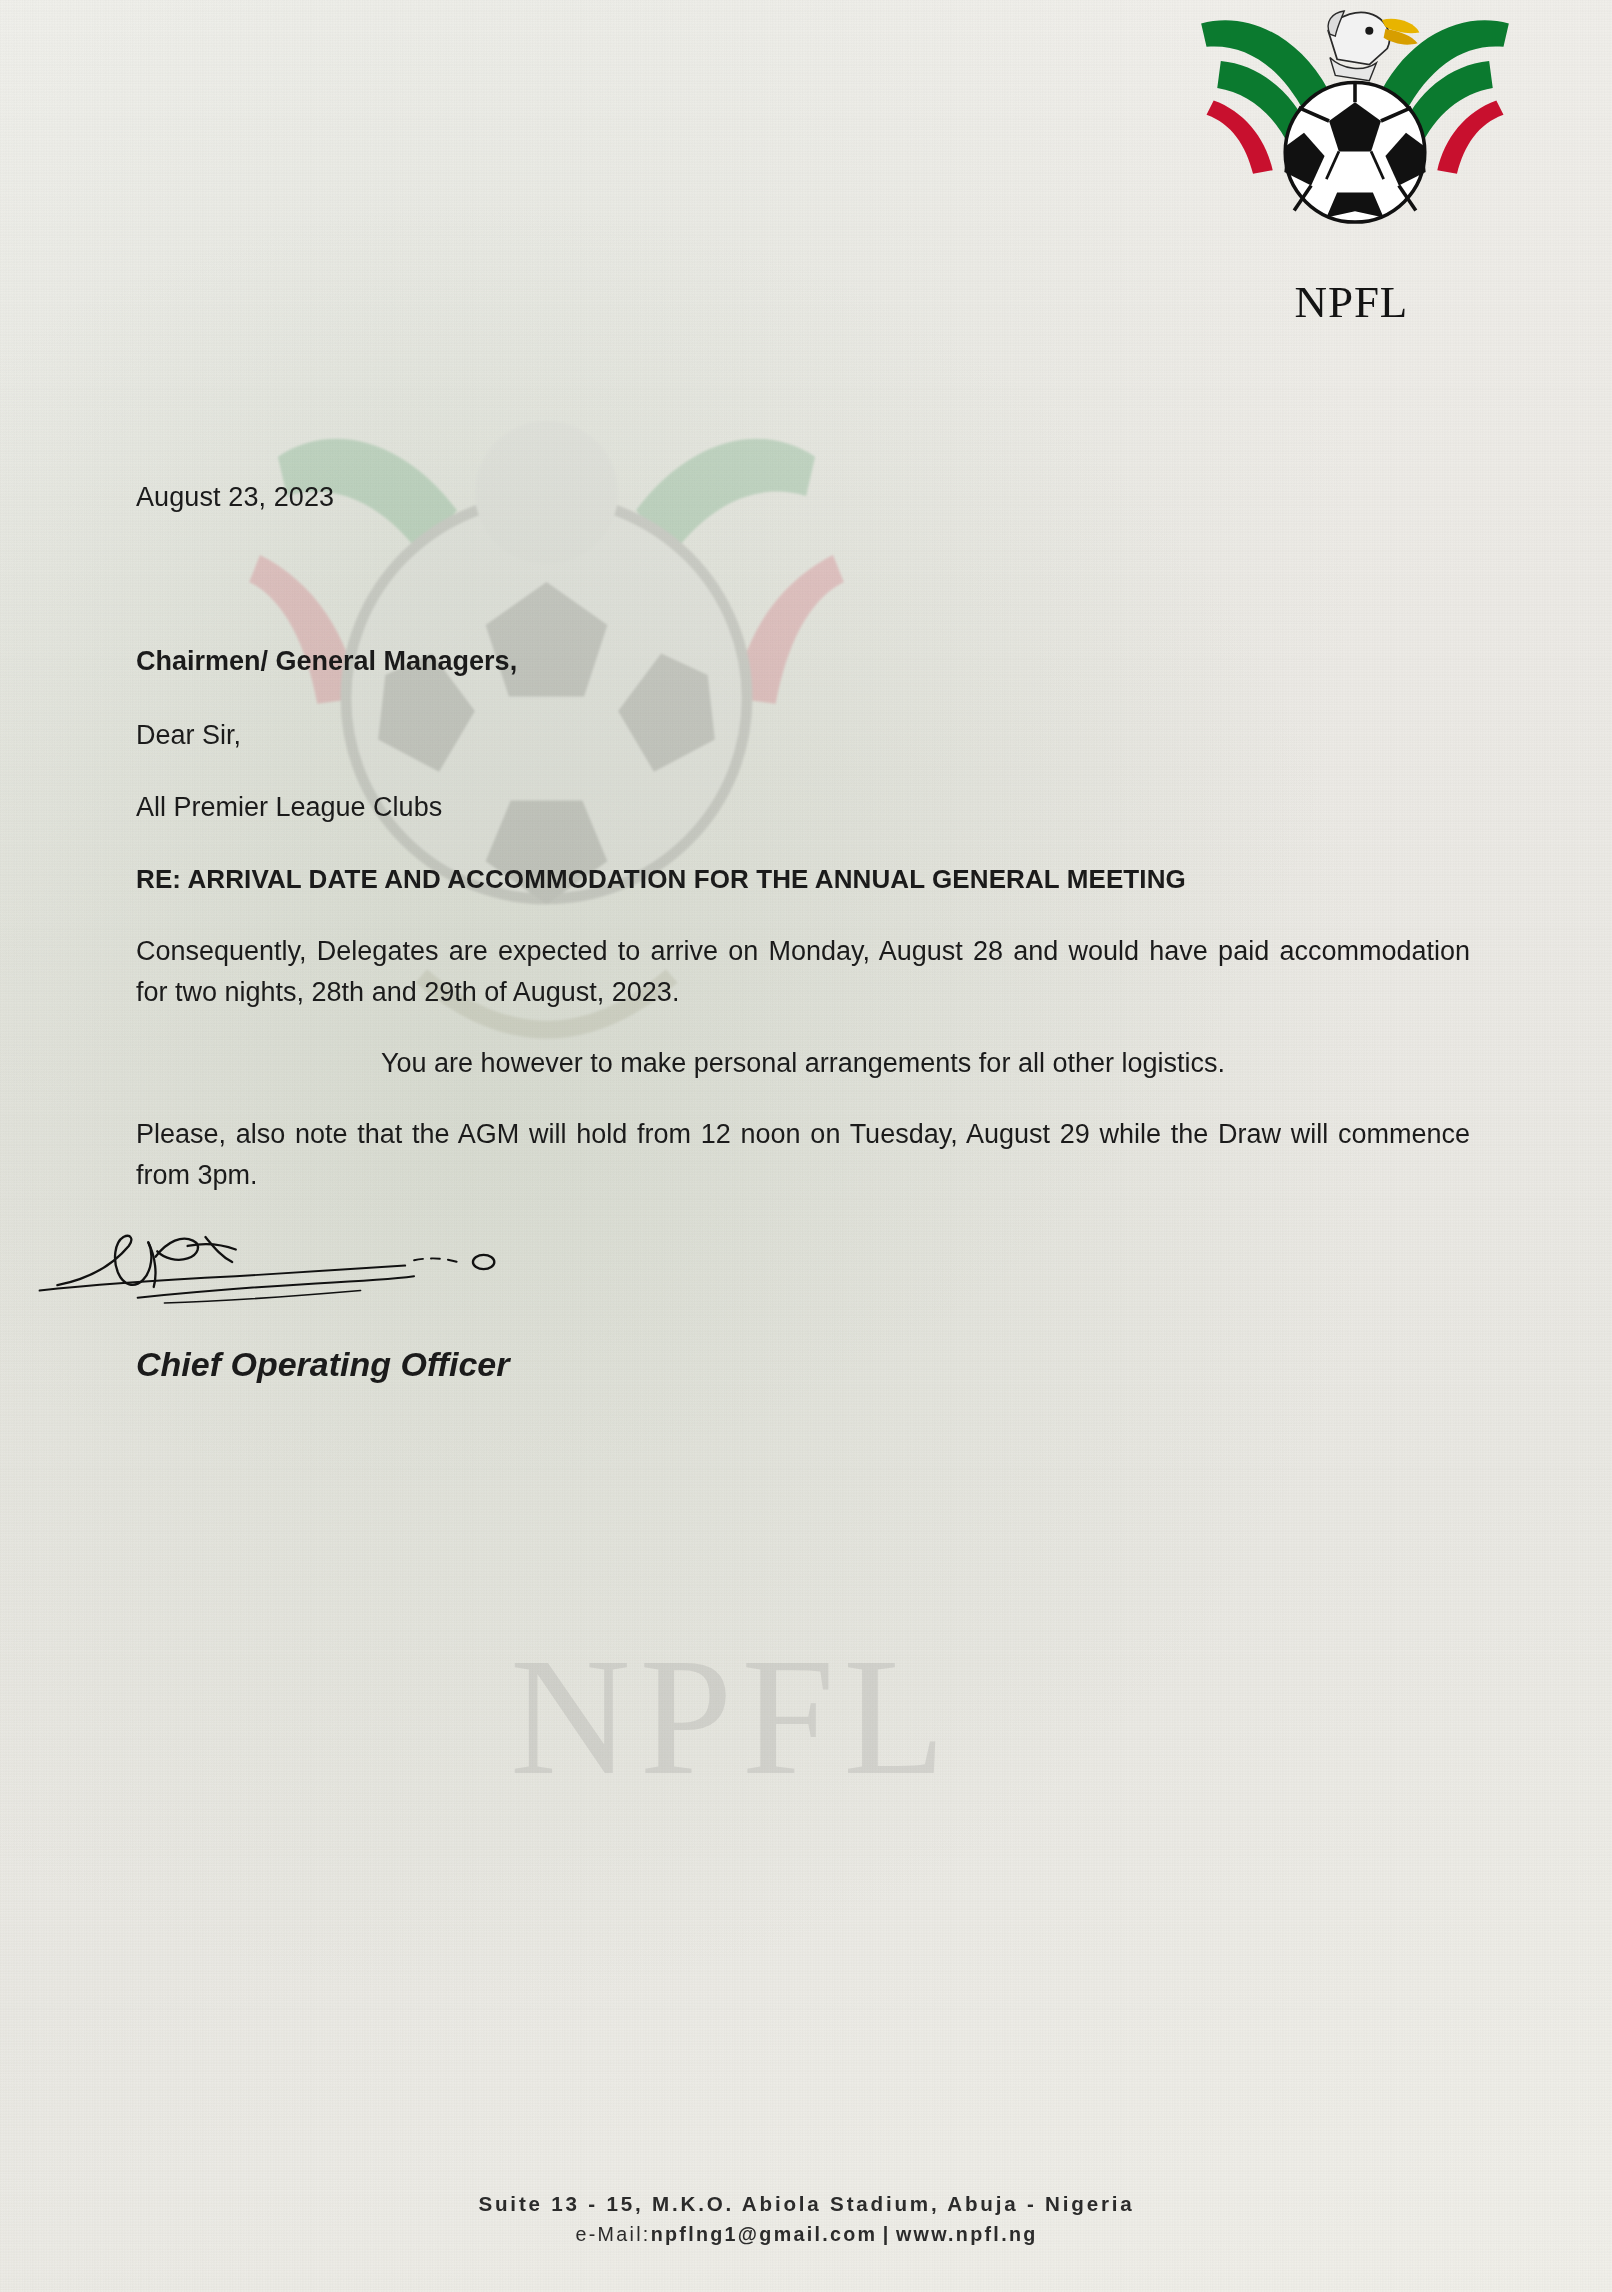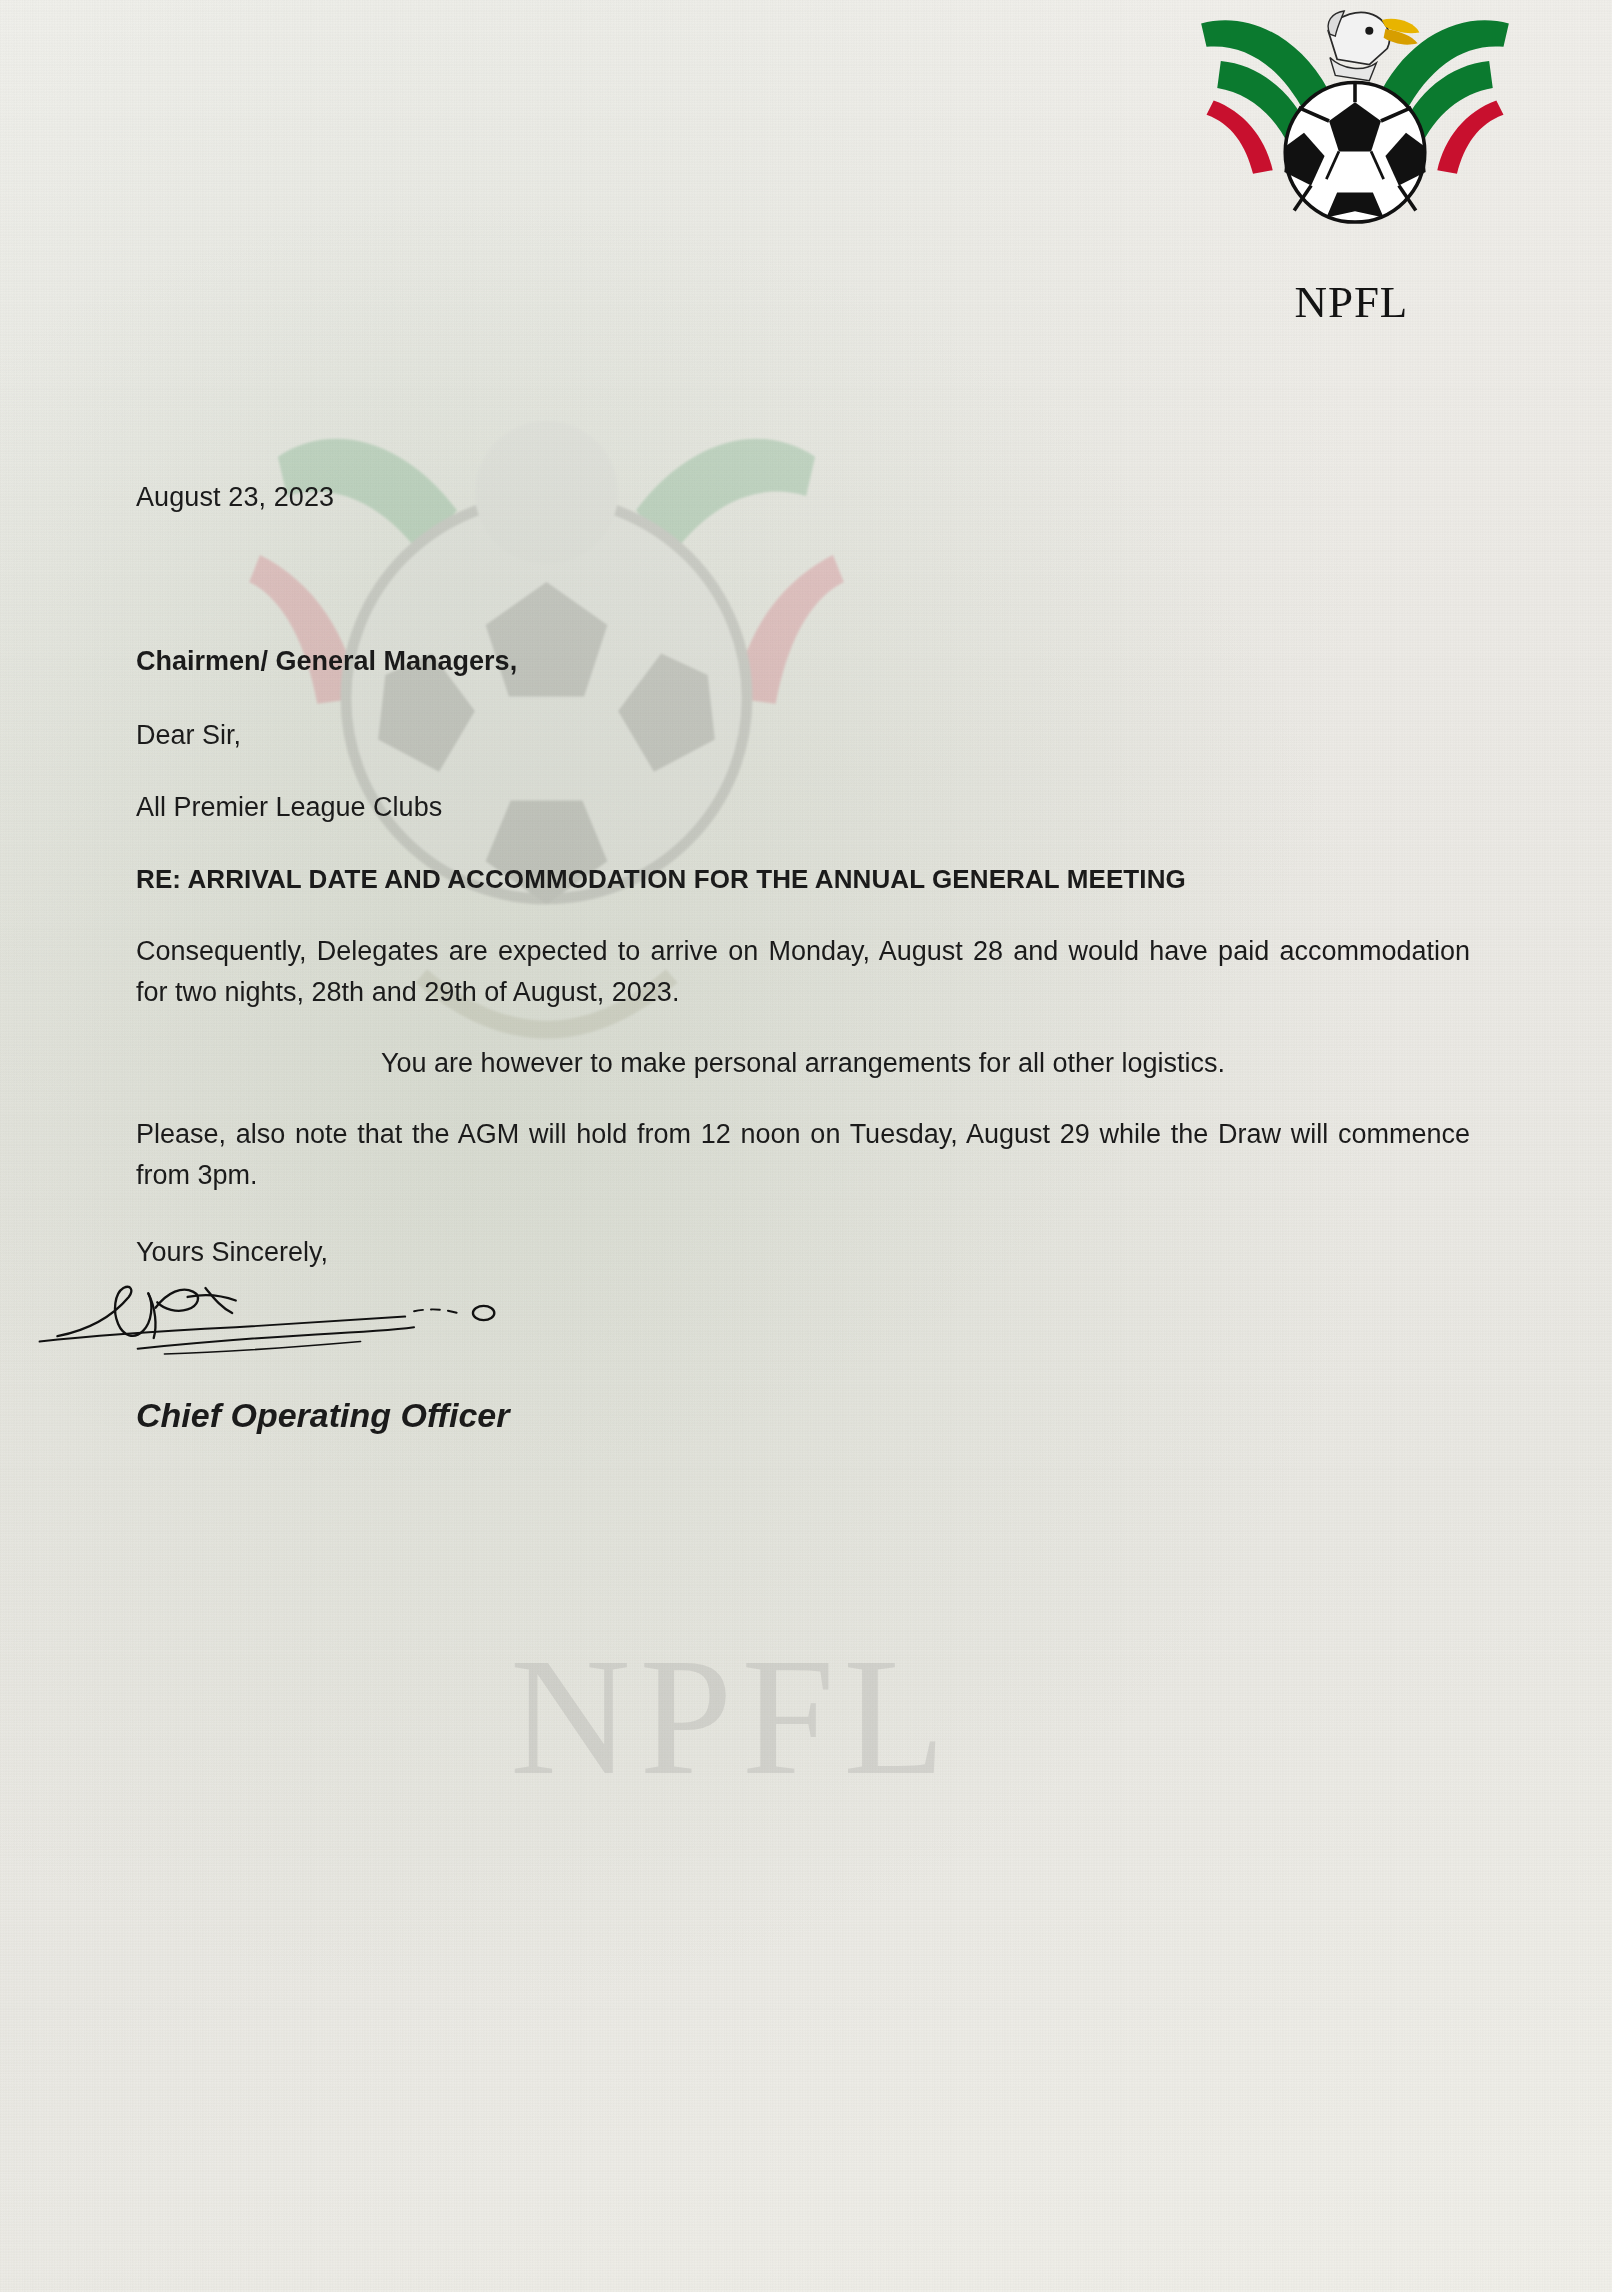--- a/index.html
+++ b/index.html
@@ -243,21 +243,20 @@
     <div class="line">Dear Sir,</div>
 
     <div class="line">All Premier League Clubs</div>
 
     <div class="subject">RE: ARRIVAL DATE AND ACCOMMODATION FOR THE ANNUAL GENERAL MEETING</div>
 
     <p class="para">Consequently, Delegates are expected to arrive on Monday, August 28 and would have paid accommodation for two nights, 28th and 29th of August, 2023.</p>
     <p class="para nojust">You are however to make personal arrangements for all other logistics.</p>
     <p class="para">Please, also note that the AGM will hold from 12 noon on Tuesday, August 29 while the Draw will commence from 3pm.</p>
 
-    <div class="closing">Yours Sincerely,</div>
 
     <div class="sig-area">
       <svg class="sig-svg" width="681" height="107" viewBox="0 0 760 120" xmlns="http://www.w3.org/2000/svg" aria-hidden="true">
         <g fill="none" stroke="#111" stroke-width="2.6" stroke-linecap="round">
           <path d="M30 72 C60 66 90 52 110 28 C116 20 112 14 104 18 C94 24 92 44 98 58 C104 72 116 76 126 66 C136 56 138 36 132 24"></path>
           <path d="M132 24 C140 40 142 60 138 74"></path>
           <path d="M140 40 C154 22 170 16 182 22 C192 27 188 38 176 42 C164 46 150 42 142 34"></path>
           <path d="M176 28 C196 24 214 26 230 32"></path>
           <path d="M196 18 C206 30 214 40 226 46"></path>
           <path d="M10 78 C80 70 150 66 230 62 C300 58 360 54 420 50" stroke-width="2.2"></path>
@@ -267,15 +266,21 @@
           <ellipse cx="508" cy="46" rx="12" ry="8"></ellipse>
         </g>
       </svg>
     </div>
 
     <div class="signer-title">Chief Operating Officer</div>
   </div>
 
   <div class="watermark">NPFL</div>
 
+  <div class="footer">
+    <div class="l1">Suite 13 - 15, M.K.O. Abiola Stadium, Abuja - Nigeria</div>
+    <div class="l2">
+      <span>e-Mail:</span><span class="bold">npflng1@gmail.com</span><span class="sep">|</span><span class="bold">www.npfl.ng</span>
+    </div>
+  </div>
 
 </div>
 
 
 </body></html>

